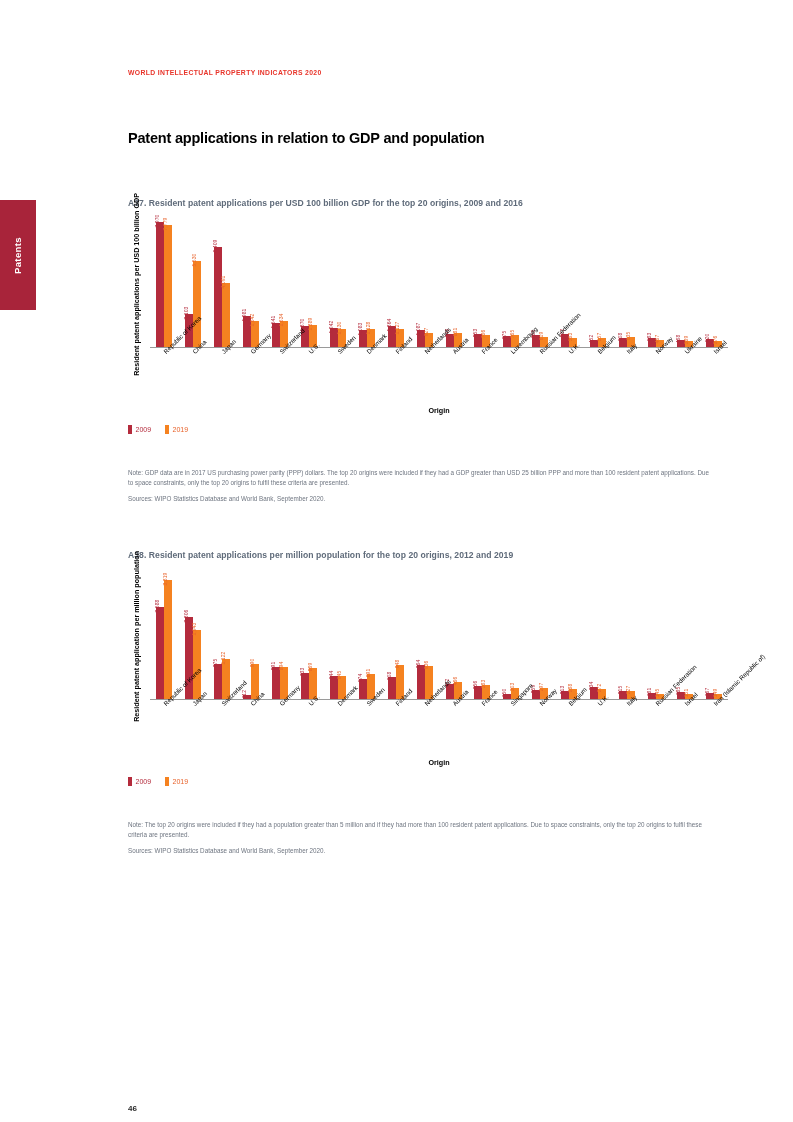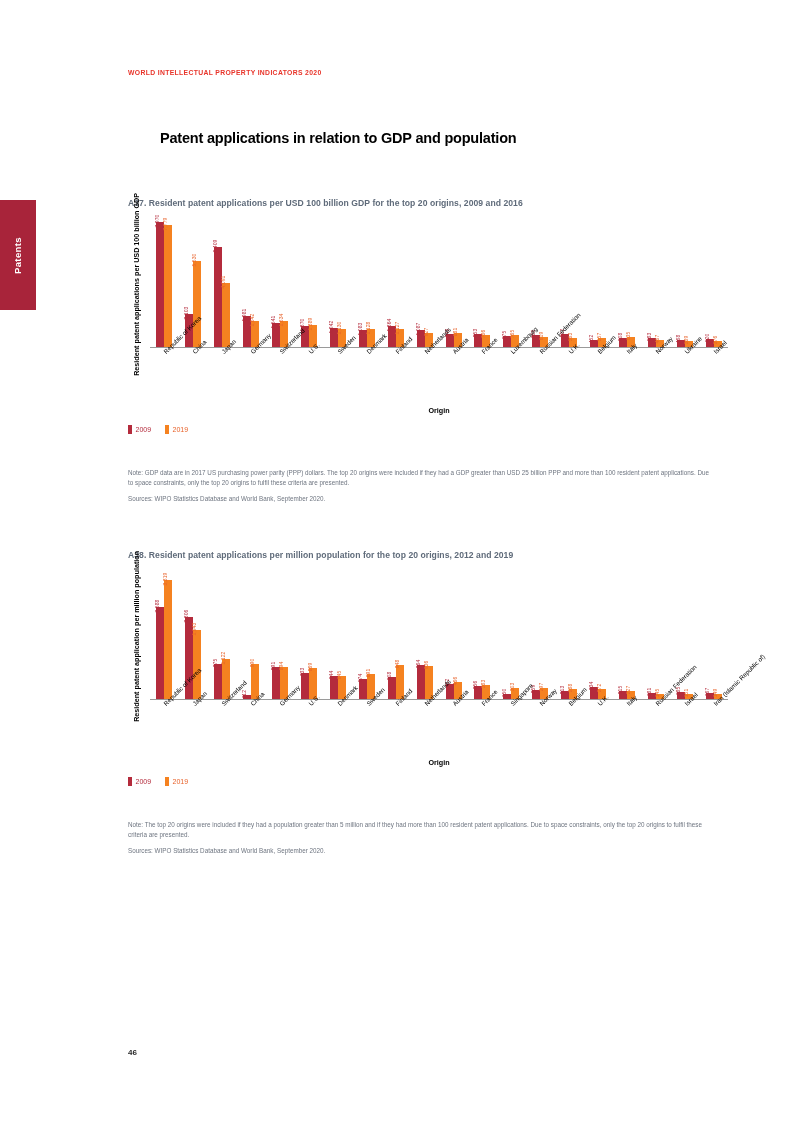--- a/index.html
+++ b/index.html
@@ -21,21 +21,21 @@
     transform:rotate(-90deg);
     color:#fff; font-size:9.5px; font-weight:bold;
     letter-spacing:.4px; white-space:nowrap;
   }
   .running-head {
     position:absolute; top:69px; left:128px;
     color:#e8342a; font-size:6.8px; font-weight:bold; letter-spacing:.35px;
   }
   .page-title {
     position:absolute; top:130px; left:128px;
-    font-size:14.5px; font-weight:bold; letter-spacing:-.2px;margin-left:32px;
+    font-size:14.5px; font-weight:bold; letter-spacing:-.2px;
   }
   .fig-title {
     position:absolute; left:128px;
     color:#5f6b7a; font-size:8.6px; font-weight:bold; letter-spacing:.05px;
   }
   #figA37-title { top:198px; }
   #figA38-title { top:550px; }
 
   .chart-block { position:absolute; left:128px; width:600px; }
   #chartA37 { top:222px; }
@@ -100,21 +100,21 @@
 
   .note {
     position:absolute; left:128px; width:584px;
     font-size:6.3px; color:#6e7580; line-height:1.55;
   }
   .note p { margin:0 0 6px 0; }
   #noteA37 { top:468px; }
   #noteA38 { top:820px; }
 
   .page-num {
-    position:absolute; left:128px; top:1048px;
+    position:absolute; left:128px; top:1104px;
     font-size:8px; font-weight:bold; color:#2b2b2b;
   }
 </style>
 </head>
 <body>
 
 <div class="side-tab">
   <span>Patents</span>
 </div>
 

